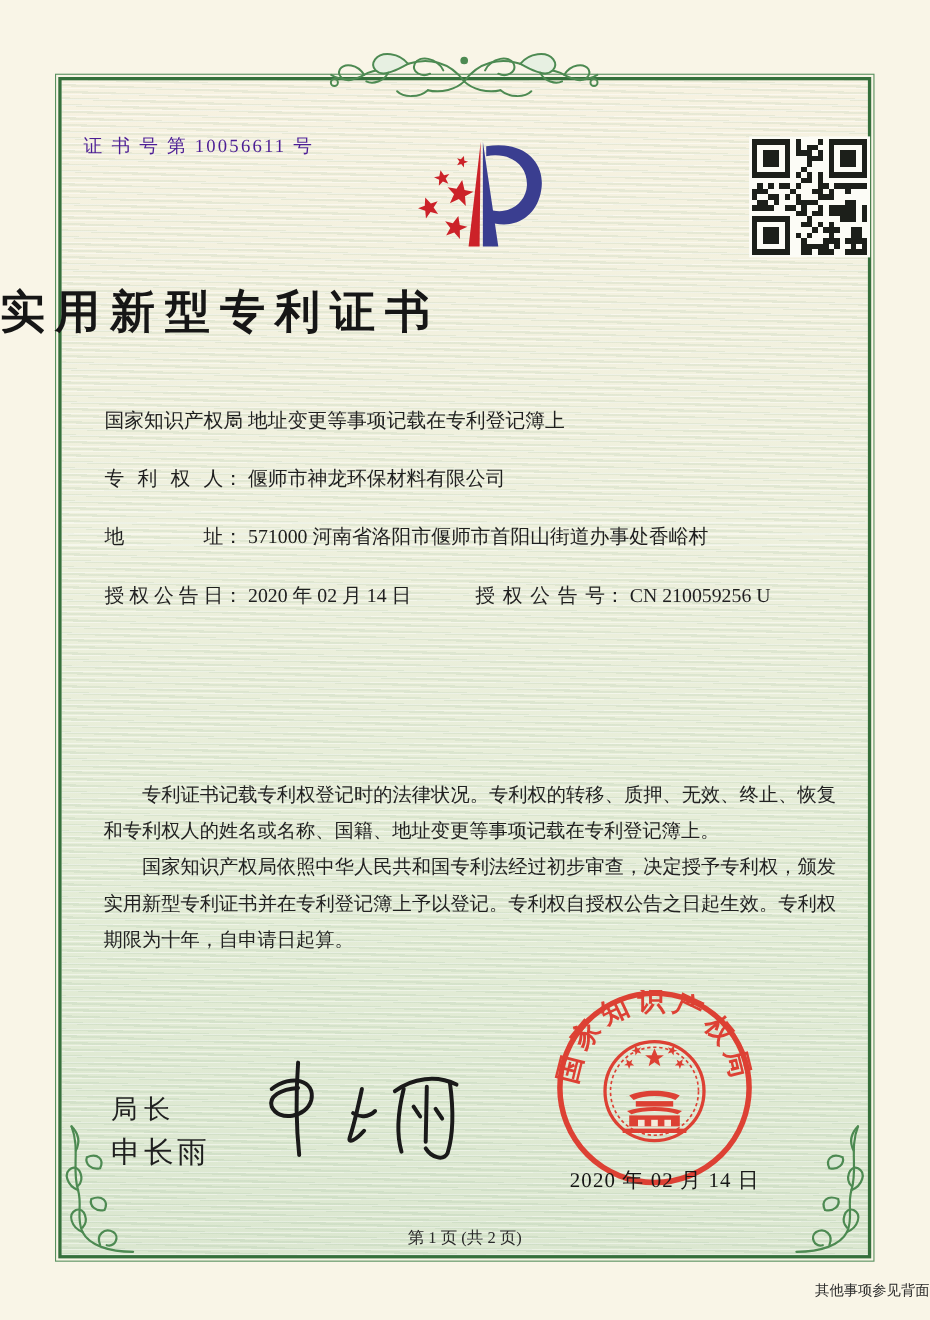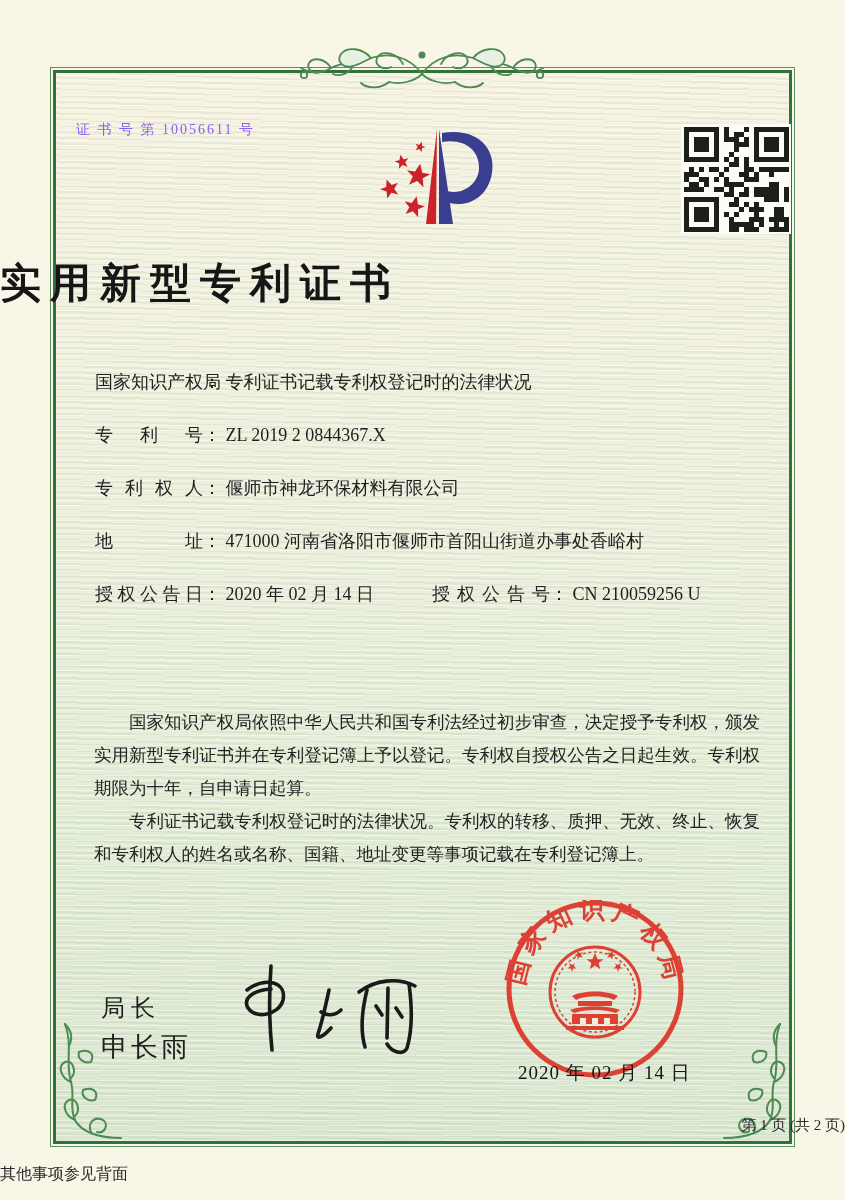--- a/index.html
+++ b/index.html
@@ -16,21 +16,21 @@
   }
   .frame-inner{
     position:absolute;left:2px;top:2px;right:2px;bottom:2px;
     border:3px solid #35703c;
     background:
       repeating-linear-gradient(0deg, rgba(255,255,255,.45) 0 1px, rgba(255,255,255,0) 1px 5px),
       repeating-linear-gradient(2deg, rgba(125,165,128,.12) 0 2px, rgba(125,165,128,0) 2px 6px),
       linear-gradient(180deg,#f7f2e1 0%,#eef0dd 38%,#e3ecd6 72%,#dbe7d0 100%);
   }
   .abs{position:absolute;}
-  .cert-no{left:76px;top:121px;font-size:14px;letter-spacing:2px;color:#8b5cf6;}
+  .cert-no{left:76px;top:121px;font-size:17px;letter-spacing:2px;color:#4c1d95;}
   .logo{left:352px;top:127px;width:150px;height:112px;}
   .qr{left:681px;top:124px;width:110px;height:110px;background:#fcfcf6;}
   .title{
     left:0;top:256px;width:845px;
     font-size:41px;font-weight:bold;letter-spacing:9px;color:#161616;
   }
   .fields{left:95px;top:370px;width:664px;}
   .field-row{position:relative;height:22px;margin-bottom:31px;font-size:18px;white-space:nowrap;}
   .flabel{
     display:inline-block;width:108px;vertical-align:bottom;
@@ -38,22 +38,22 @@
   }
   .pair2{position:absolute;left:337px;top:0;}
   .pair2 .flabel{width:118px;}
   .paras{left:94px;top:706px;width:666px;font-size:17.5px;line-height:33px;text-align:justify;color:#222;}
   .paras p{margin:0;text-indent:2em;}
   .director-title{left:101px;top:992px;font-size:24px;letter-spacing:6px;}
   .director-name{left:101px;top:1029px;font-size:27px;letter-spacing:3px;}
   .signature{left:225px;top:960px;width:220px;height:100px;}
   .seal{left:502px;top:900px;width:186px;height:182px;}
   .seal-date{left:518px;top:1060px;font-size:19px;letter-spacing:1px;color:#161616;z-index:5;}
-  .page-info{left:0;top:1116px;width:845px;text-align:right;font-size:15px;color:#2a2a2a;}
-  .back-note{left:0;top:1164px;width:845px;text-align:left;font-size:16px;color:#2a2a2a;}
+  .page-info{left:0;top:1116px;width:845px;text-align:center;font-size:15px;color:#2a2a2a;}
+  .back-note{left:0;top:1164px;width:845px;text-align:right;font-size:13px;color:#2a2a2a;}
   .ornament-top{left:297px;top:44px;width:250px;height:48px;}
   .corner-bl{left:55px;top:1022px;width:70px;height:120px;}
   .corner-br{left:720px;top:1022px;width:70px;height:120px;transform:scaleX(-1);}
 </style>
 </head>
 <body>
 
 <div class="frame">
   <div class="frame-inner"></div>
 </div>
@@ -348,47 +348,43 @@
         <rect x="20" y="20" width="1" height="1"></rect>
       </g>
     </svg>
 </div>
 
 <div class="abs title">实用新型专利证书</div>
 
 <div class="abs fields">
   <div class="field-row">
     <span class="flabel">国家知识产权局</span><span>：</span>
-    <span>专利证书记载专利权登记时的法律状况</span>
-  </div>
-  <div class="field-row">
-    <span class="flabel">专利号</span><span>：</span>
-    <span>ZL 2019 2 0844367.X</span>
+    <span>地址变更等事项记载在专利登记簿上</span>
   </div>
   <div class="field-row">
     <span class="flabel">专利权人</span><span>：</span>
     <span>偃师市神龙环保材料有限公司</span>
   </div>
   <div class="field-row">
     <span class="flabel">地址</span><span>：</span>
-    <span>471000 河南省洛阳市偃师市首阳山街道办事处香峪村</span>
+    <span>571000 河南省洛阳市偃师市首阳山街道办事处香峪村</span>
   </div>
   <div class="field-row">
     <span class="flabel">授权公告日</span><span>：</span>
     <span>2020 年 02 月 14 日</span>
     <span class="pair2">
       <span class="flabel">授权公告号</span><span>：</span>
       <span>CN 210059256 U</span>
     </span>
   </div>
 </div>
 
 <div class="abs paras">
+  <p>专利证书记载专利权登记时的法律状况。专利权的转移、质押、无效、终止、恢复和专利权人的姓名或名称、国籍、地址变更等事项记载在专利登记簿上。</p>
   <p>国家知识产权局依照中华人民共和国专利法经过初步审查，决定授予专利权，颁发实用新型专利证书并在专利登记簿上予以登记。专利权自授权公告之日起生效。专利权期限为十年，自申请日起算。</p>
-  <p>专利证书记载专利权登记时的法律状况。专利权的转移、质押、无效、终止、恢复和专利权人的姓名或名称、国籍、地址变更等事项记载在专利登记簿上。</p>
 </div>
 
 <div class="abs director-title">局长</div>
 <div class="abs director-name">申长雨</div>
 
 <svg class="abs signature" viewBox="0 0 220 100">
   <g stroke="#1a1a1a" fill="none" stroke-width="3.6" stroke-linecap="round" stroke-linejoin="round">
     <path d="M46,6 C44,34 44,62 47,90"></path>
     <path d="M22,30 C40,16 62,22 58,40 C54,56 28,60 22,46 C19,37 30,30 46,29"></path>
     <path d="M104,30 C101,44 97,62 93,74 C91,80 98,77 106,68"></path>

